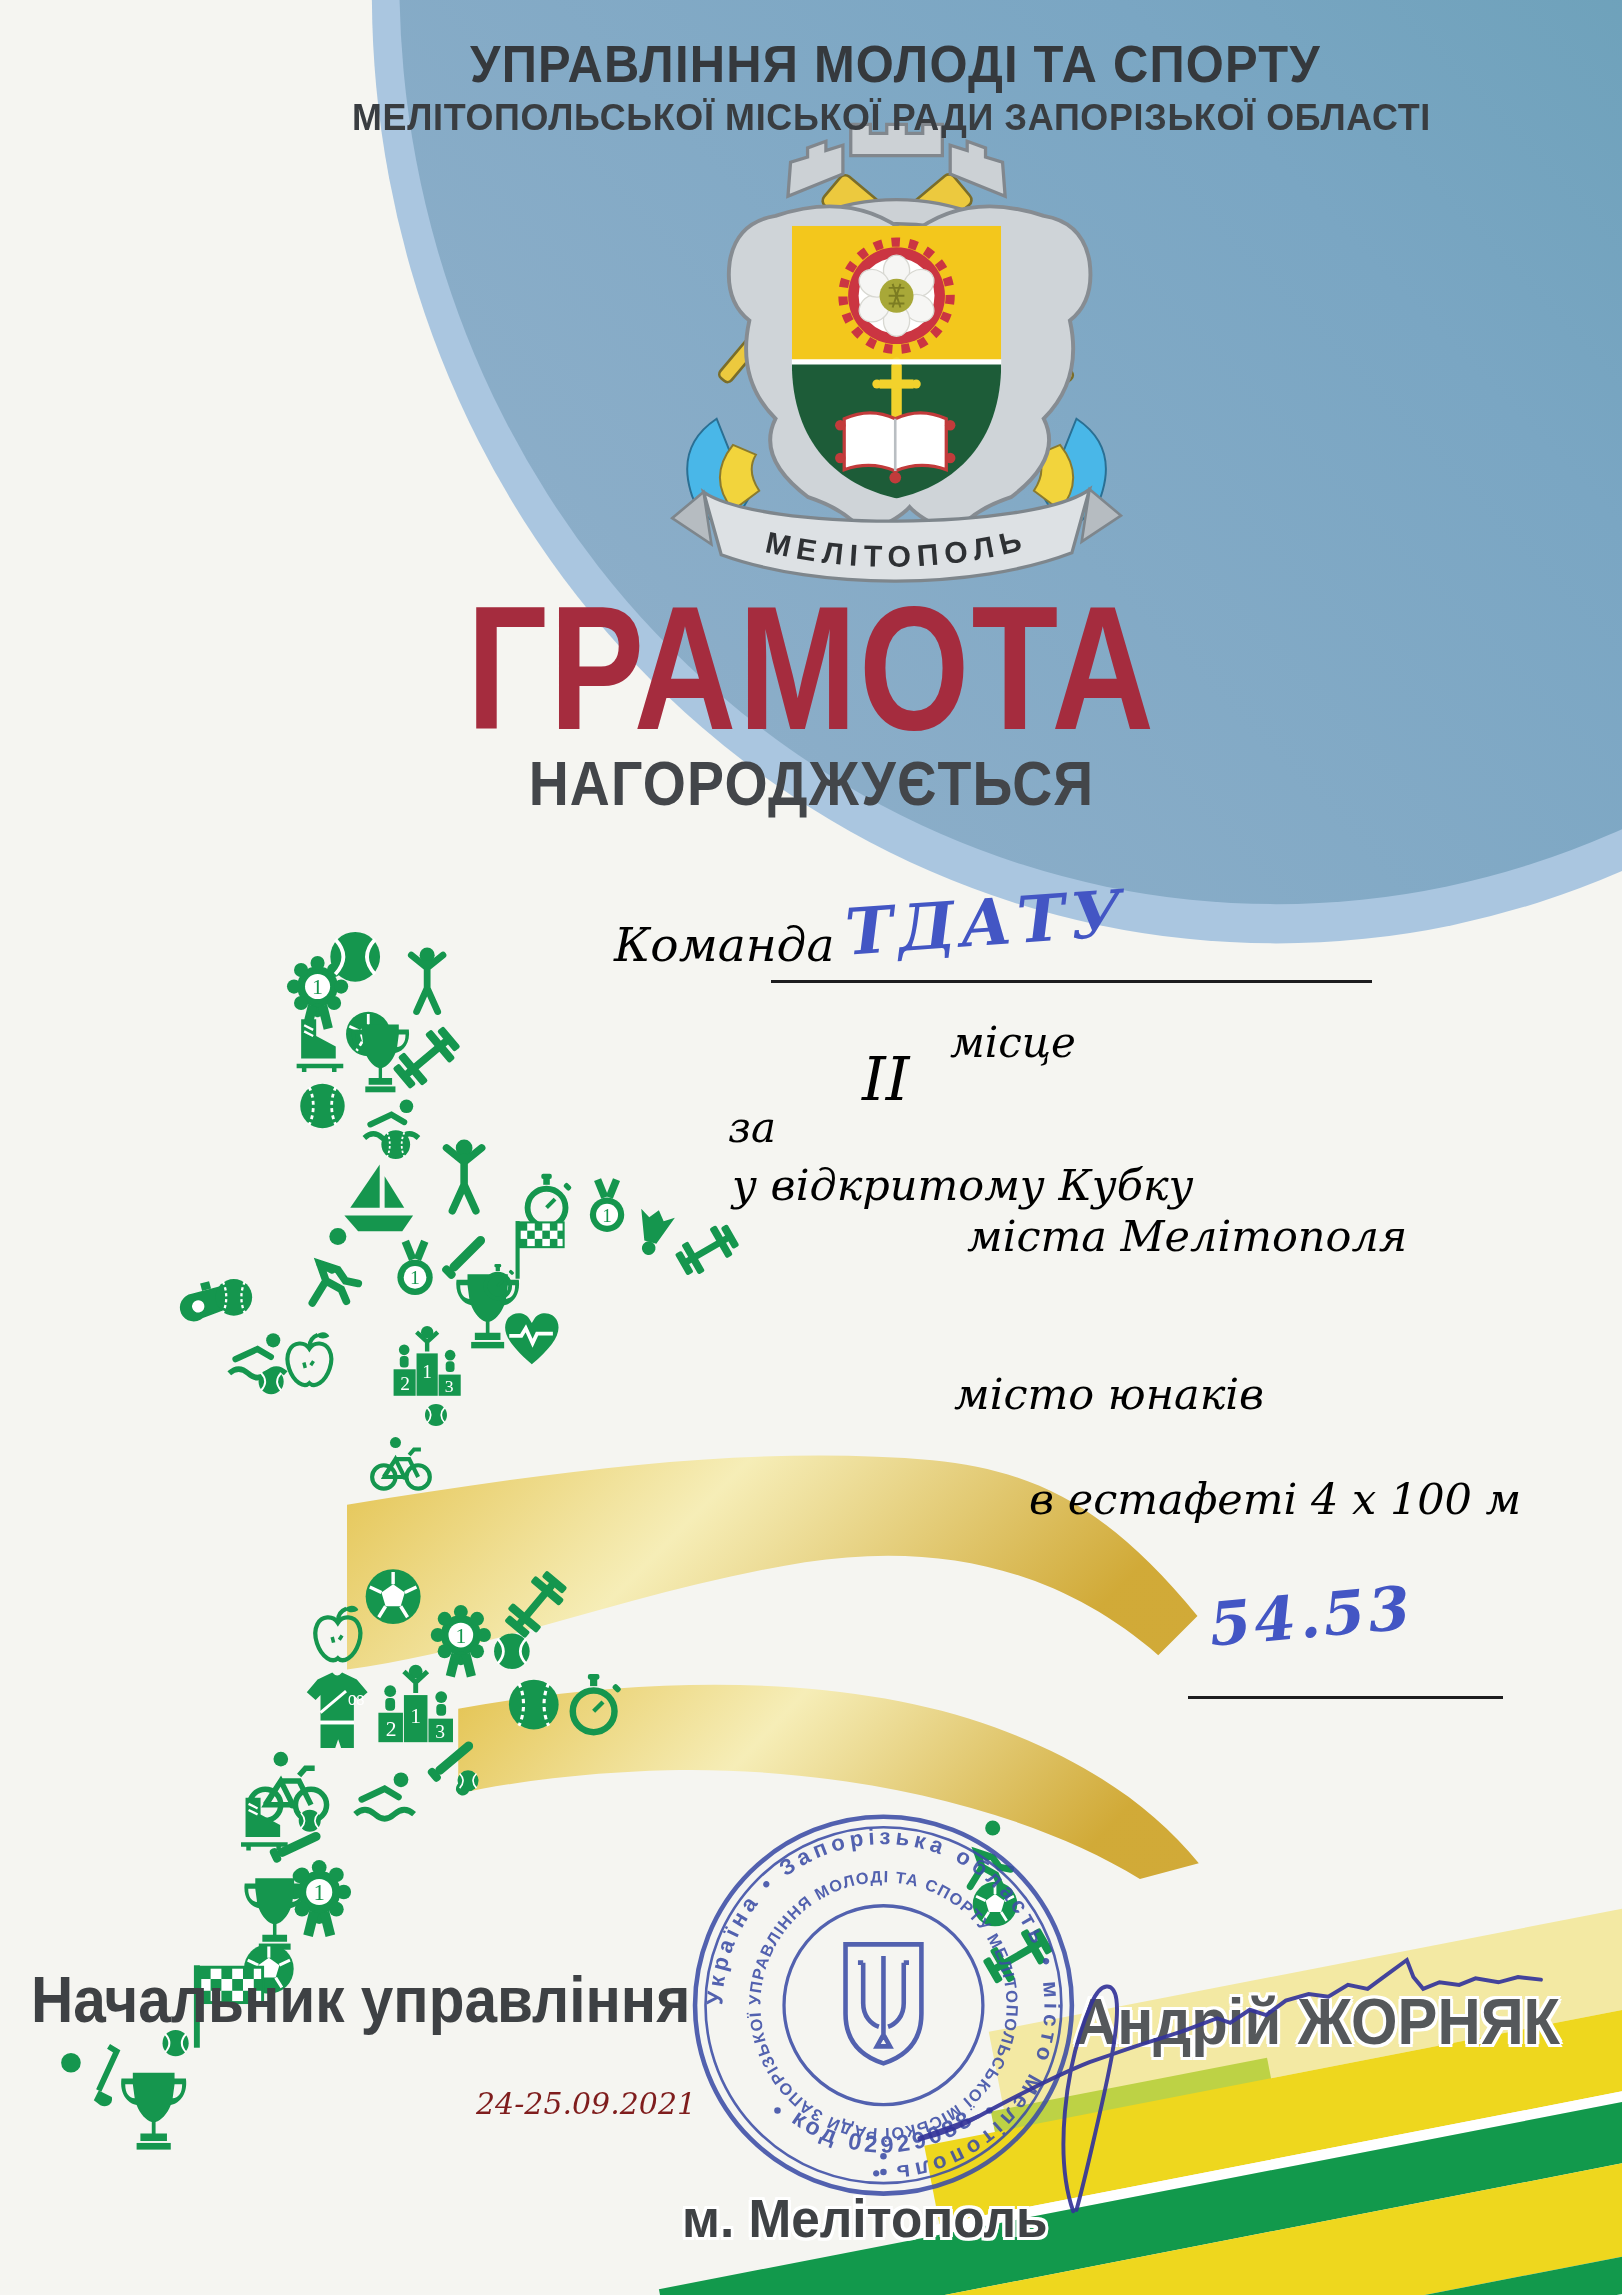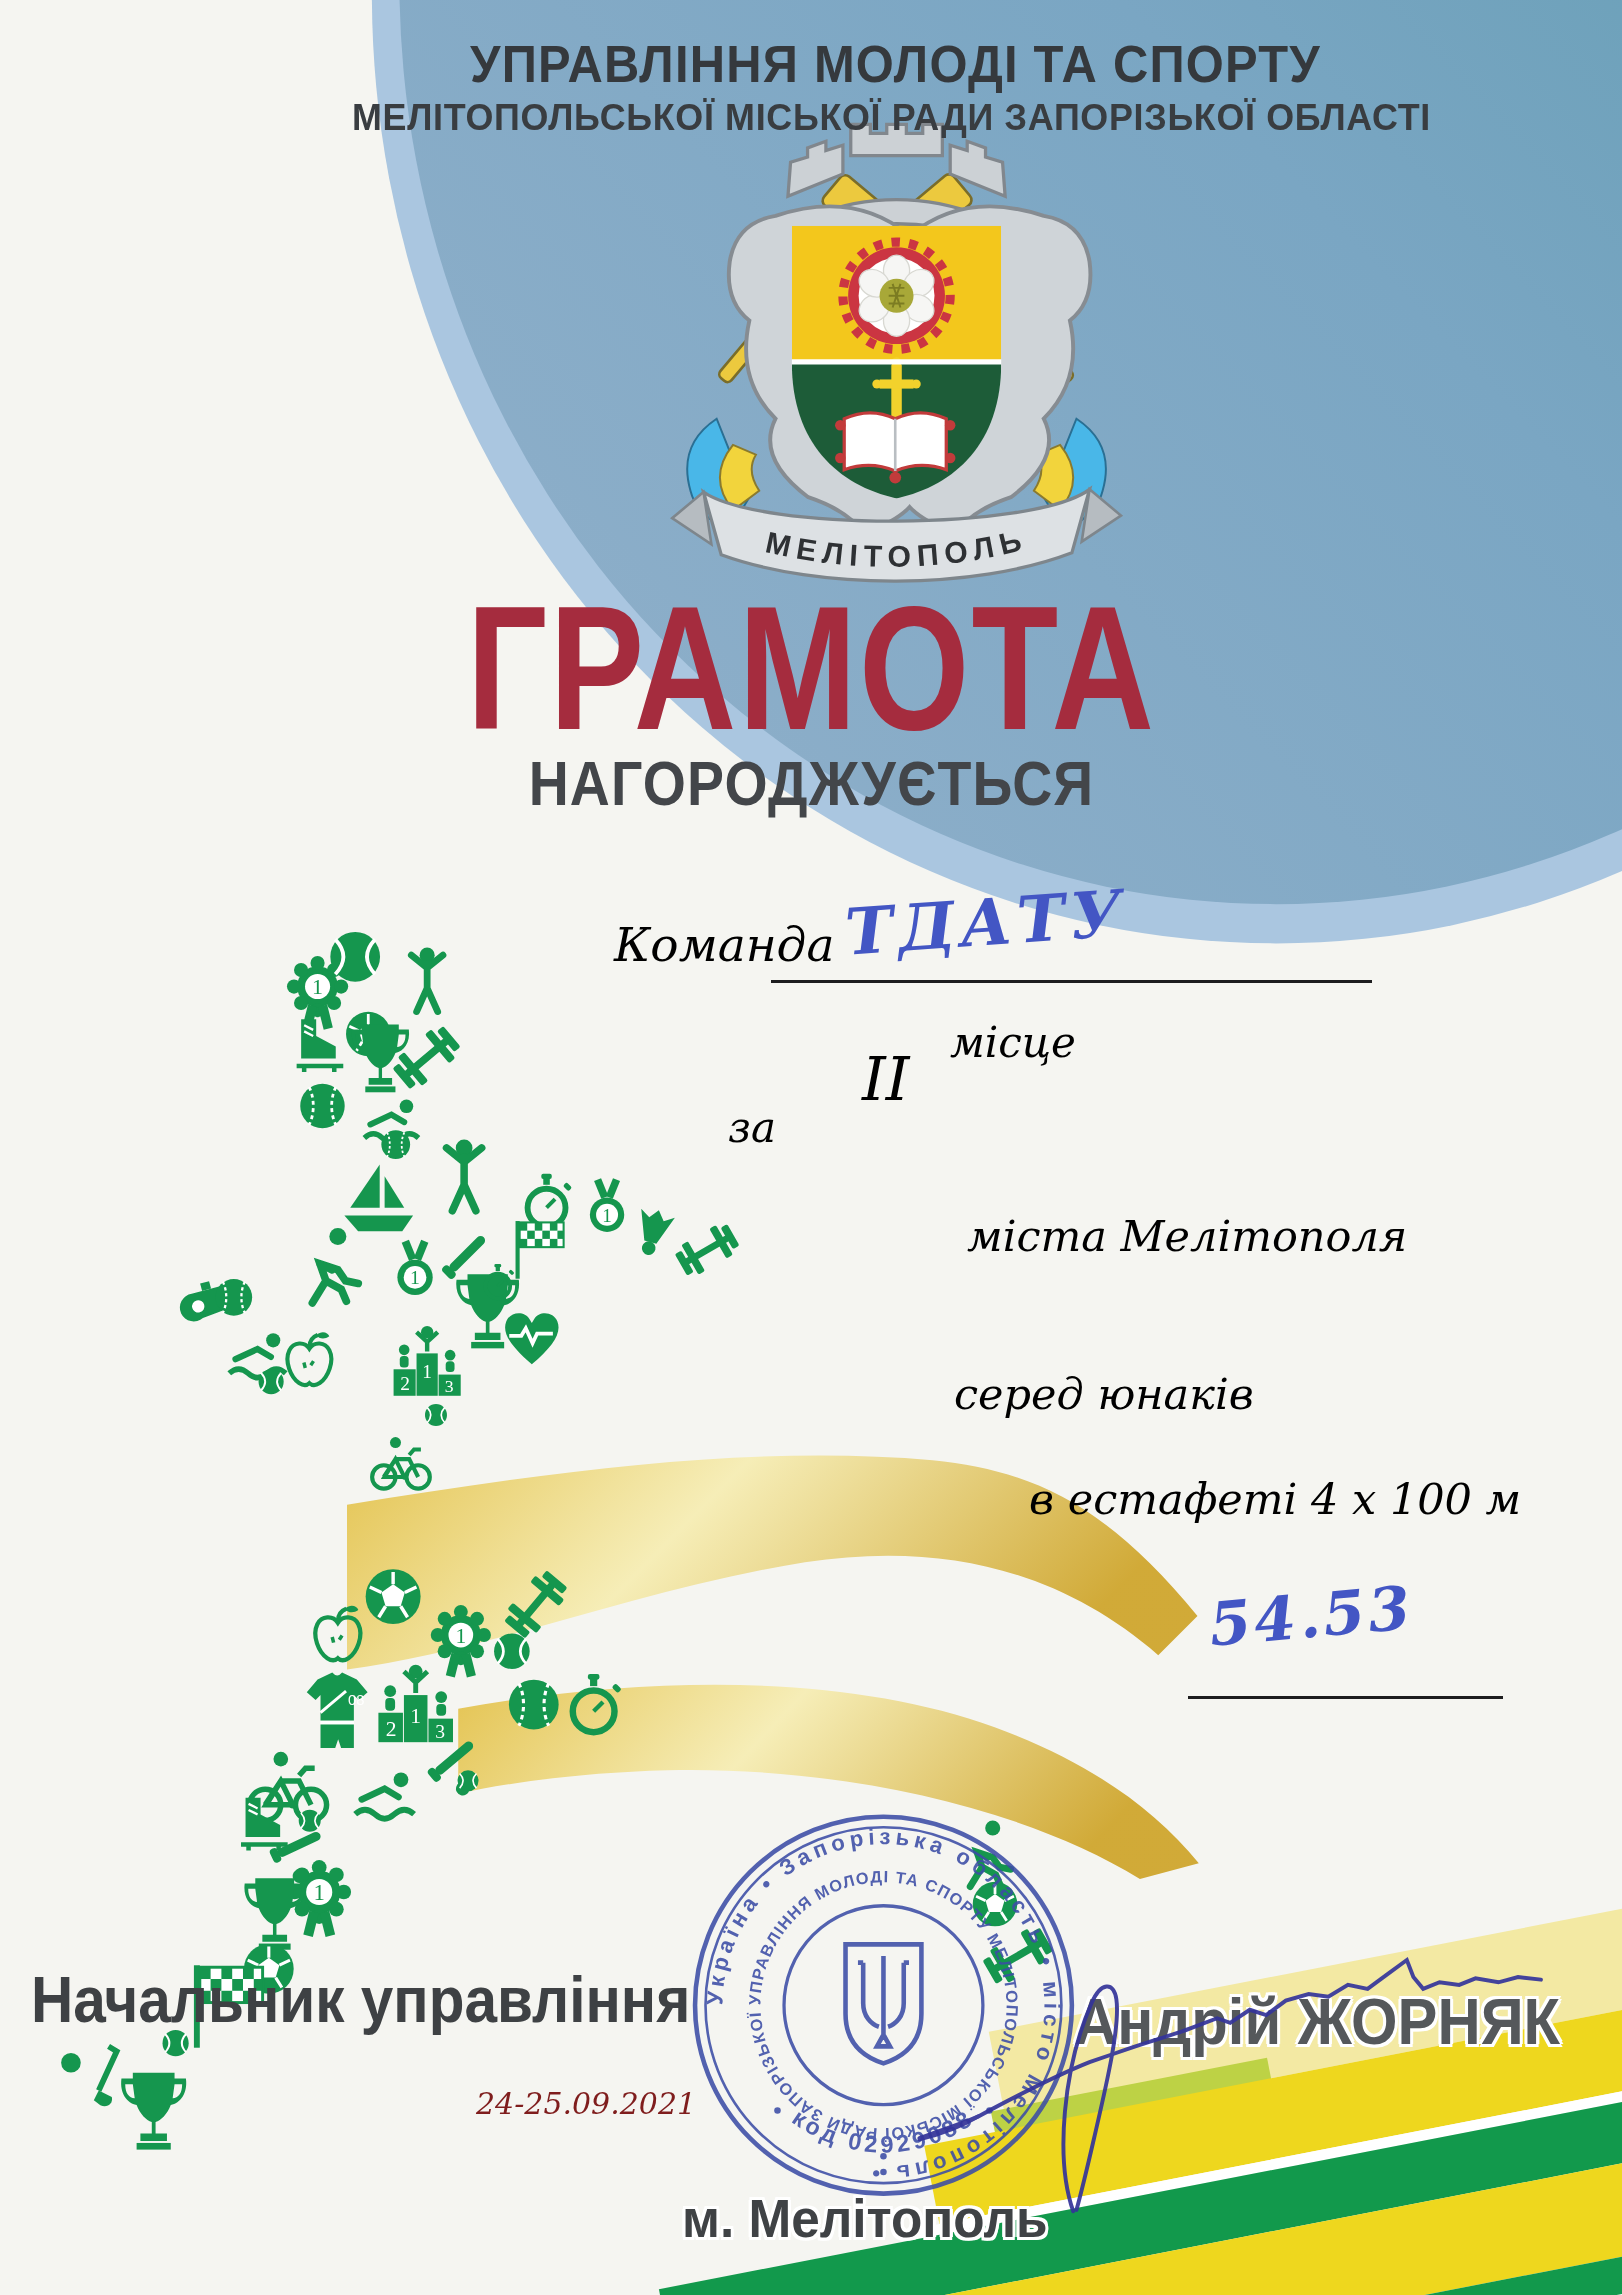--- a/index.html
+++ b/index.html
@@ -396,22 +396,23 @@
   <div class="t subtitle">НАГОРОДЖУЄТЬСЯ</div>
 
   <div class="t script team-label">Команда</div>
   <div class="t ul1"></div>
   <div class="t hw team-hw">ТДАТУ</div>
 
   <div class="t script place-pre">за</div>
   <div class="t script place-num">II</div>
   <div class="t script place-suf">місце</div>
 
+  <div class="t script ev1">у відкритому  Кубку</div>
   <div class="t script ev2">міста Мелітополя</div>
-  <div class="t script cat">серед   юнаків</div>
+  <div class="t script cat">місто   юнаків</div>
   <div class="t script disc">в естафеті 4 х 100 м</div>
 
   <div class="t ul2"></div>
   <div class="t hw res-hw">54.53</div>
 
   <div class="t off-title">Начальник управління</div>
   <div class="t off-name">Андрій ЖОРНЯК</div>
   <div class="t date">24-25.09.2021</div>
   <div class="t city">м. Мелітополь</div>
 

